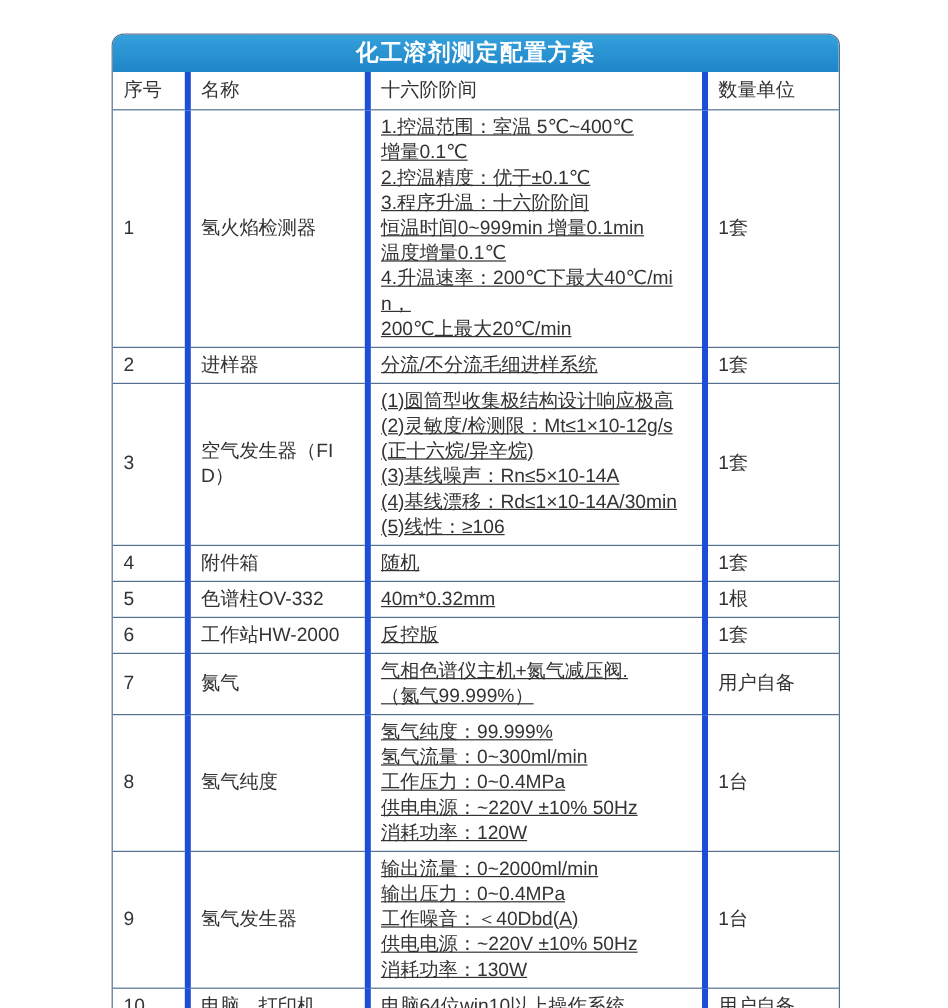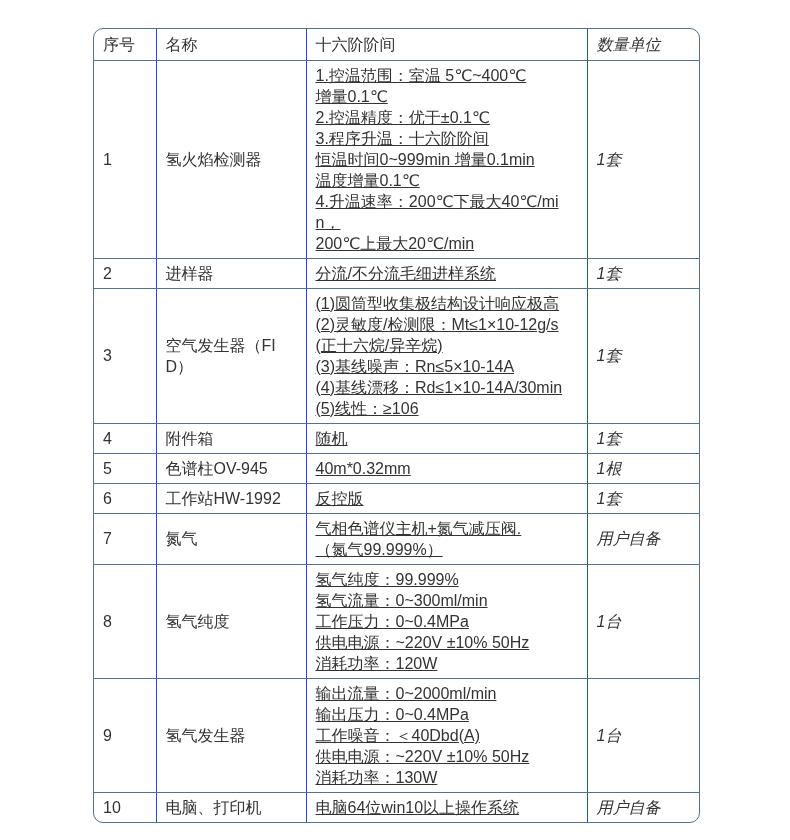--- a/index.html
+++ b/index.html
@@ -33,46 +33,47 @@
     font-weight: bold;
     text-align: center;
     letter-spacing: 1px;
   }
   table.spec-table {
     width: 100%;
     border-collapse: collapse;
     table-layout: fixed;
   }
   .spec-table th, .spec-table td {
-    border-right: 1px solid #1d4ed8;
+    border-right: 5px solid #1d4ed8;
     border-bottom: 1px solid #54708f;
     font-size: 16px;
     font-weight: normal;
     color: #333333;
     line-height: 21px;
     padding: 4px 9px;
     vertical-align: middle;
     text-align: left;
     box-sizing: border-box;
     word-break: break-all;
   }
-  .spec-table th:last-child, .spec-table td:last-child { border-right: none; font-style: italic; }
+  .spec-table th:last-child, .spec-table td:last-child { border-right: none; }
   .spec-table tbody tr:last-child td { border-bottom: none; }
   .col-no   { width: 62px;  }
   .col-name { width: 150px; }
   .col-spec { width: 281px; }
   .col-qty  { width: 114px; }
   .c-no { text-align: center; padding-left: 2px; padding-right: 2px; }
   .c-spec { white-space: pre-line; font-size: 15.5px; text-decoration: underline; }
   .header-row th { height: 31px; }
 </style>
 </head>
 <body>
 
 <div class="panel">
+  <div class="titlebar">化工溶剂测定配置方案</div>
   <table class="spec-table">
     <colgroup>
       <col class="col-no">
       <col class="col-name">
       <col class="col-spec">
       <col class="col-qty">
     </colgroup>
     <thead>
       <tr class="header-row">
         <th class="c-no">序号</th>
@@ -117,28 +118,28 @@
 
   <tr>
     <td class="c-no">4</td>
     <td class="c-name">附件箱</td>
     <td class="c-spec">随机</td>
     <td class="c-qty">1套</td>
   </tr>
 
   <tr>
     <td class="c-no">5</td>
-    <td class="c-name">色谱柱OV-945</td>
+    <td class="c-name">色谱柱OV-332</td>
     <td class="c-spec">40m*0.32mm</td>
     <td class="c-qty">1根</td>
   </tr>
 
   <tr>
     <td class="c-no">6</td>
-    <td class="c-name">工作站HW-1992</td>
+    <td class="c-name">工作站HW-2000</td>
     <td class="c-spec">反控版</td>
     <td class="c-qty">1套</td>
   </tr>
 
   <tr>
     <td class="c-no">7</td>
     <td class="c-name">氮气</td>
     <td class="c-spec">气相色谱仪主机+氮气减压阀.
 （氮气99.999%）</td>
     <td class="c-qty">用户自备</td>

